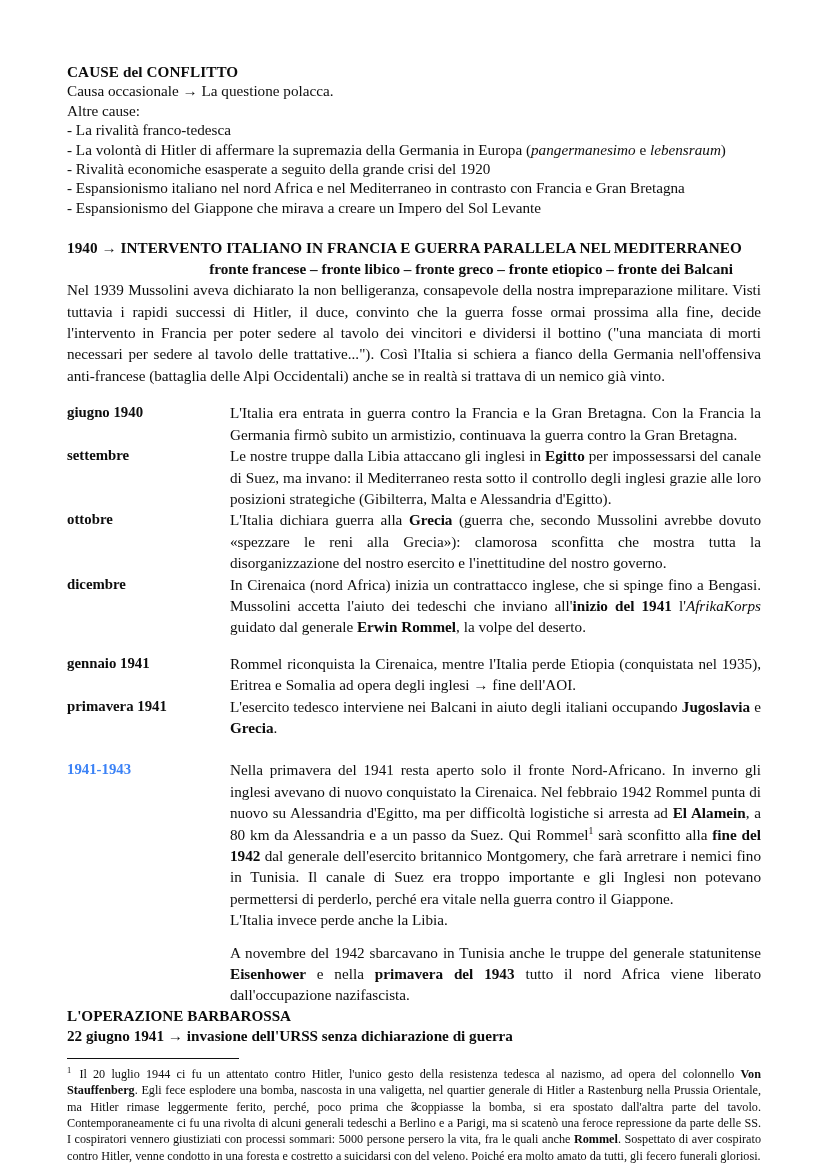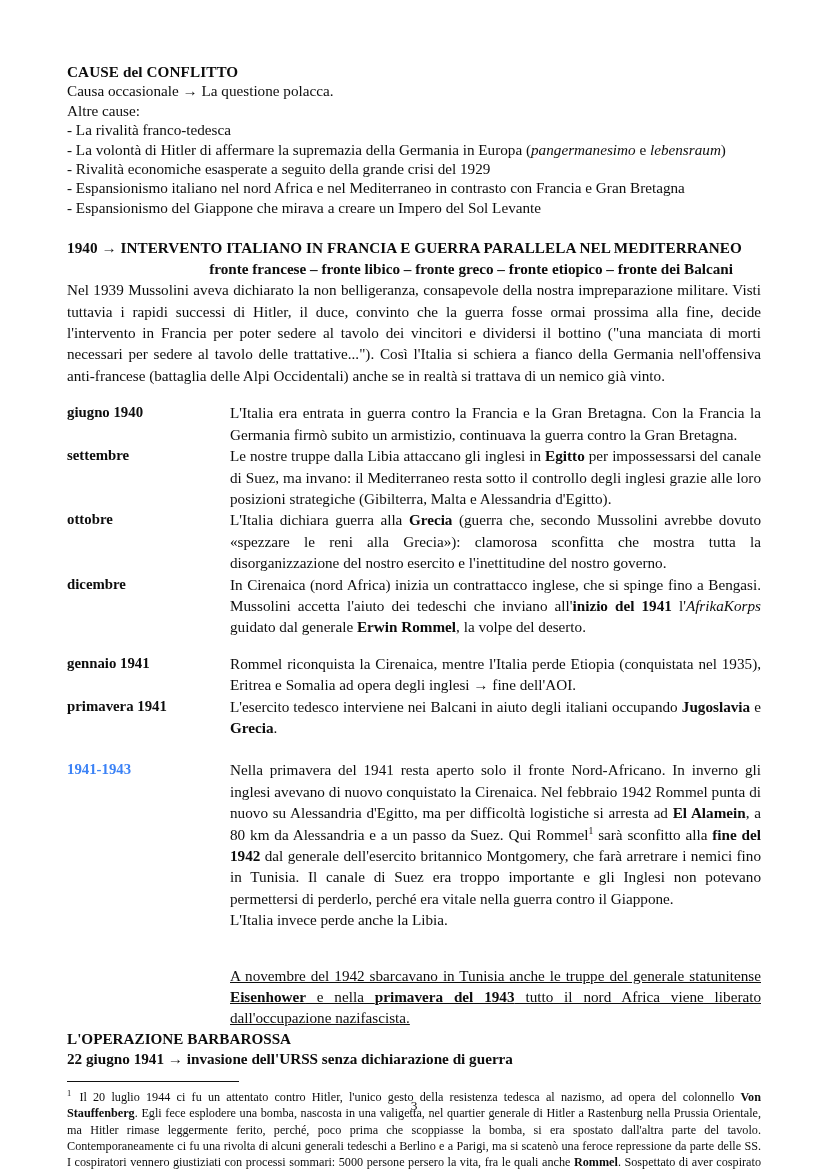--- a/index.html
+++ b/index.html
@@ -77,21 +77,21 @@
   }
   .row .lbl.red { color: #3b82f6; }
   .row .txt {
     flex: 1 1 auto;
     font-size: 15.2px;
     line-height: 21.4px;
     text-align: justify;
     text-justify: inter-word;
   }
   .row .txt > p { margin: 0; }
-  .row .txt > p.spaced { margin-top: 34px; text-decoration: underline; }
+  .row .txt > p.spaced { margin-top: 11px; }
   .gap-sm { height: 15px; }
   .gap-md { height: 21px; }
 
   sup.fn {
     font-size: 9.6px;
     vertical-align: super;
     line-height: 0;
   }
 
   
@@ -134,21 +134,21 @@
 </head>
 <body>
 
 <div class="page">
 
   <div class="intro-head">CAUSE del CONFLITTO</div>
   <div class="intro-line">Causa occasionale → La questione polacca.</div>
   <div class="intro-line">Altre cause:</div>
   <div class="intro-line">- La rivalità franco-tedesca</div>
   <div class="intro-line"><span>- La volontà di Hitler di affermare la supremazia della Germania in Europa (</span><span class="i">pangermanesimo</span><span> e </span><span class="i">lebensraum</span><span>)</span></div>
-  <div class="intro-line">- Rivalità economiche esasperate a seguito della grande crisi del 1929</div>
+  <div class="intro-line">- Rivalità economiche esasperate a seguito della grande crisi del 1920</div>
   <div class="intro-line">- Espansionismo italiano nel nord Africa e nel Mediterraneo in contrasto con Francia e Gran Bretagna</div>
   <div class="intro-line">- Espansionismo del Giappone che mirava a creare un Impero del Sol Levante</div>
 
   <div class="sec-gap"></div>
 
   <div class="sec-head">1940 → INTERVENTO ITALIANO IN FRANCIA E GUERRA PARALLELA NEL MEDITERRANEO</div>
   <div class="sec-sub">fronte francese – fronte libico – fronte greco – fronte etiopico – fronte dei Balcani</div>
 
   <div class="para top-gap">Nel 1939 Mussolini aveva dichiarato la non belligeranza, consapevole della nostra impreparazione militare. Visti tuttavia i rapidi successi di Hitler, il duce, convinto che la guerra fosse ormai prossima alla fine, decide l'intervento in Francia per poter sedere al tavolo dei vincitori e dividersi il bottino ("una manciata di morti necessari per sedere al tavolo delle trattative..."). Così l'Italia si schiera a fianco della Germania nell'offensiva anti-francese (battaglia delle Alpi Occidentali) anche se in realtà si trattava di un nemico già vinto.</div>
 

